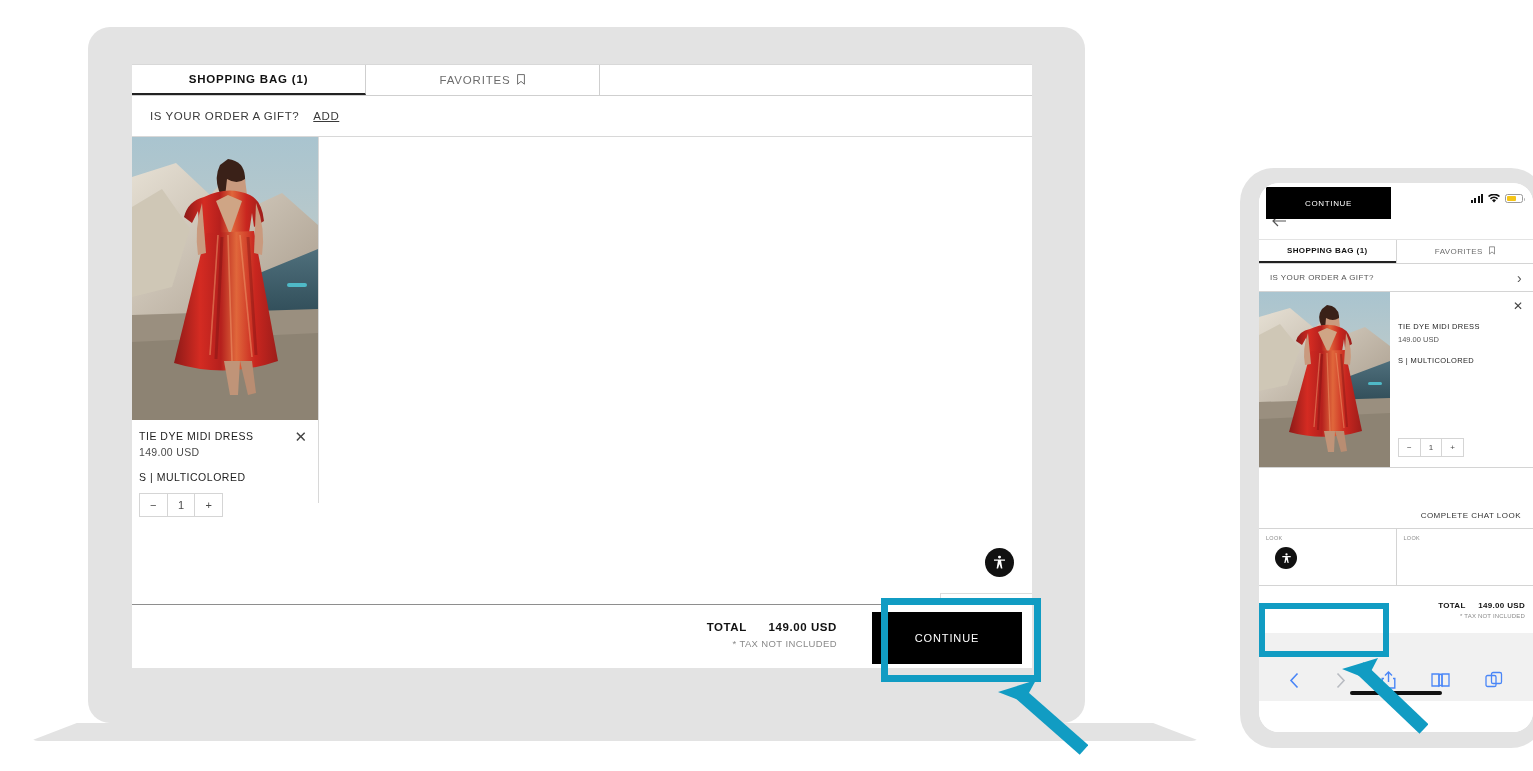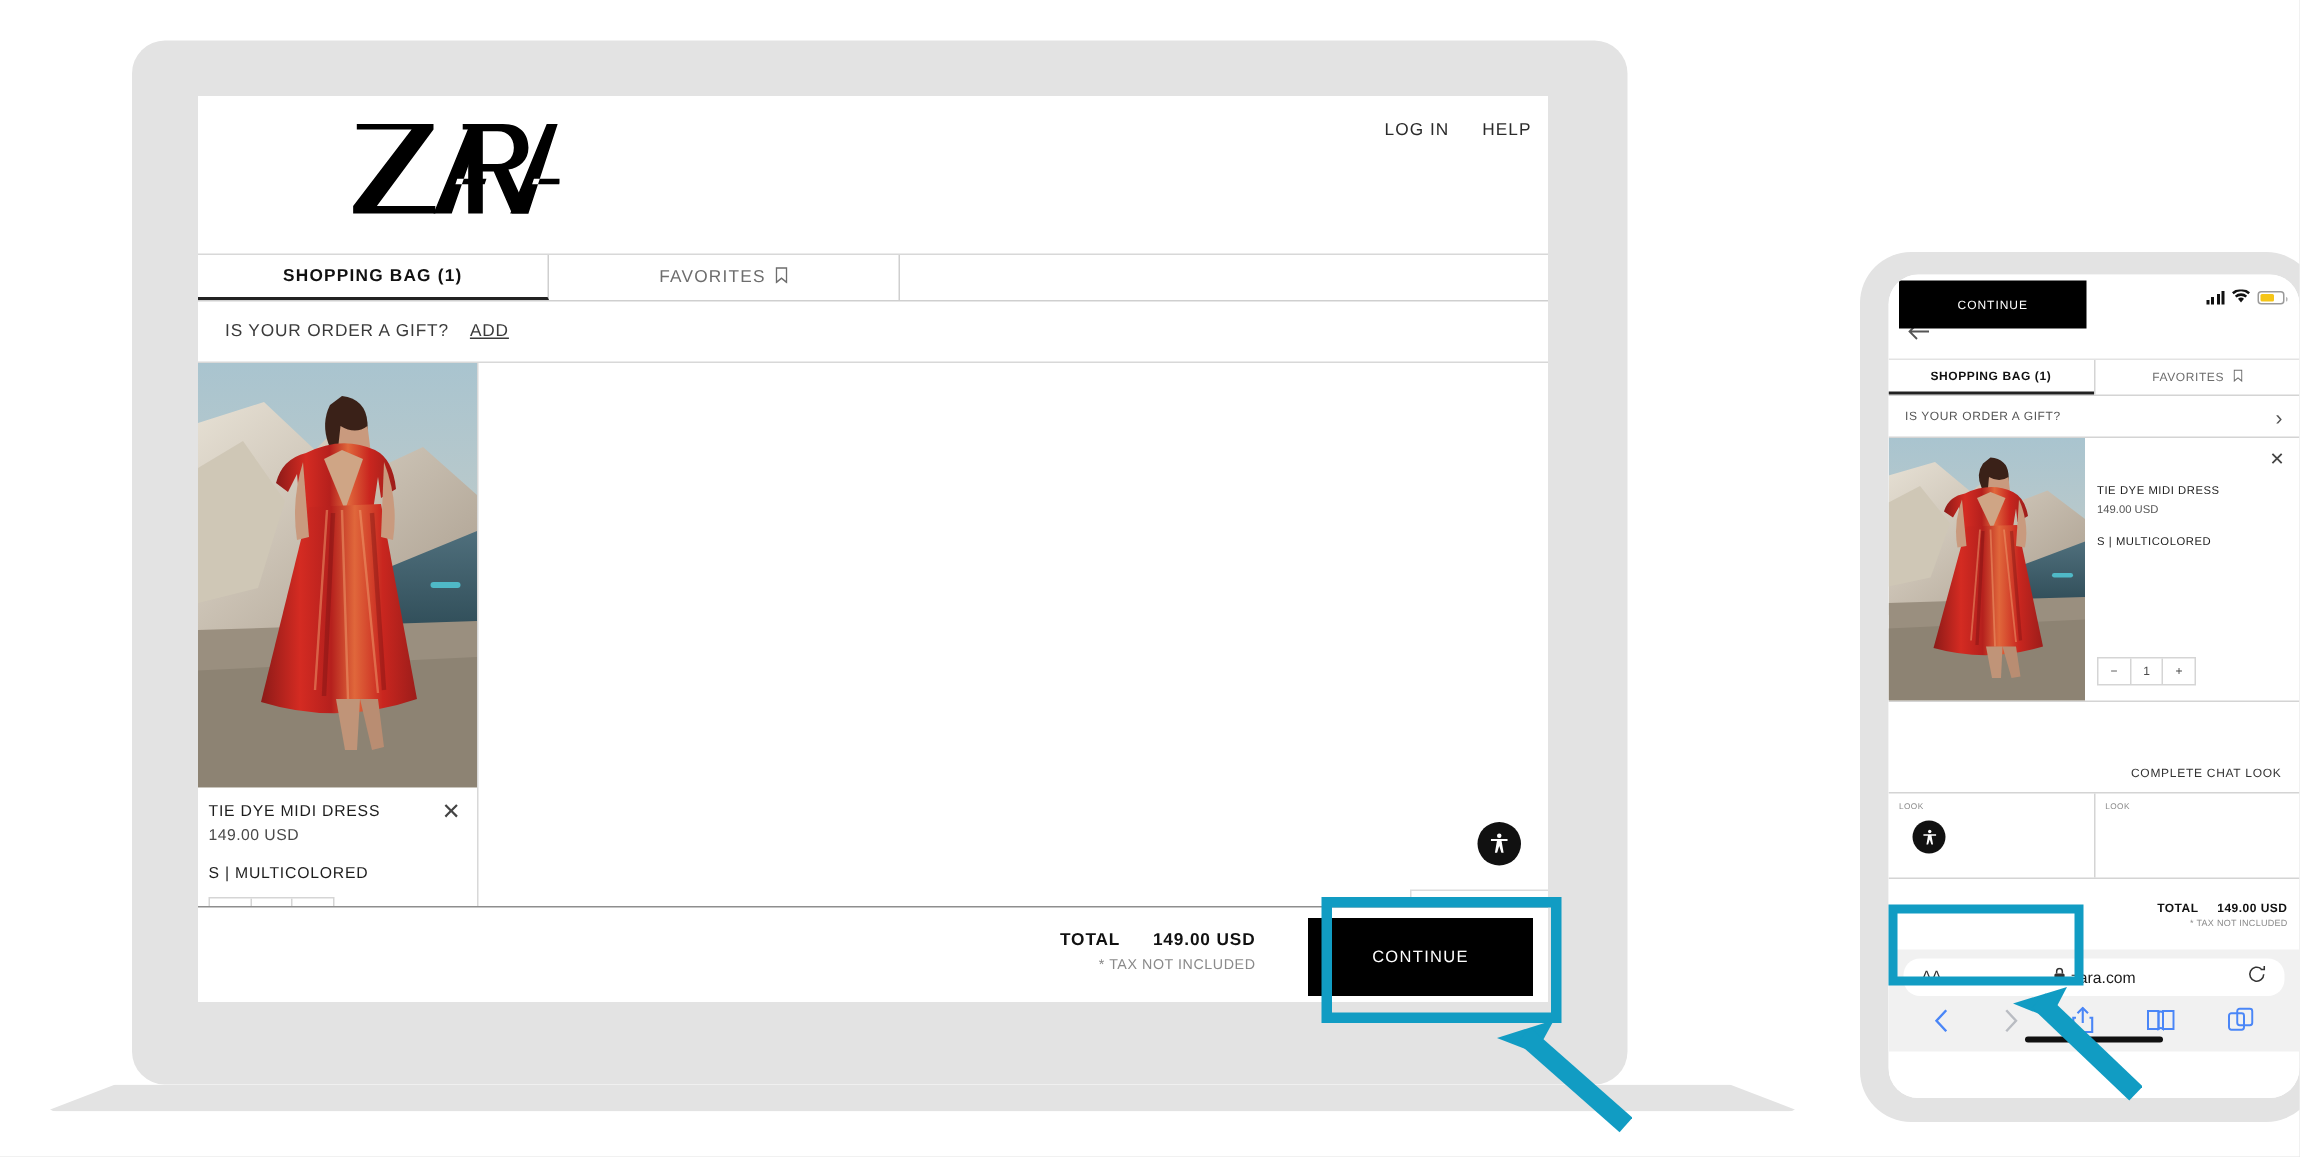--- a/index.html
+++ b/index.html
@@ -179,36 +179,20 @@
 <body>
 
 <div class="stage">
 
   <div class="laptop-base"></div>
   <div class="laptop-body"></div>
 
   <div class="laptop-screen">
     <div class="bpage">
 
-      <div class="bhead">
-        <div class="btoplinks">
-          <span>LOG IN</span>
-          <span>HELP</span>
-        </div>
-        <div class="zara-logo">
-          <svg viewBox="0 0 230 118" xmlns="http://www.w3.org/2000/svg">
-            <g fill="#000">
-              <path d="M8 14 L92 14 L92 20 L30 104 L94 104 L94 112 L4 112 L4 104 L68 20 L8 20 Z"></path>
-              <path d="M92 112 L112 112 L146 14 L132 14 Z M118 74 L150 74 L148 80 L116 80 Z"></path>
-              <path d="M124 14 L168 14 C188 14 196 26 196 40 C196 54 186 62 174 64 L196 112 L178 112 L158 66 L146 66 L146 112 L130 112 L130 20 L124 20 Z M146 22 L146 58 L162 58 C174 58 180 50 180 40 C180 30 174 22 162 22 Z"></path>
-              <path d="M176 112 L196 112 L228 14 L216 14 Z M202 74 L232 74 L230 80 L200 80 Z"></path>
-            </g>
-          </svg>
-        </div>
-      </div>
 
       <div class="btabs">
         <div class="btab w1">
           <span>SHOPPING BAG (1)</span>
         </div>
         <div class="btab w2">
           <span>FAVORITES</span>
           <span class="bmark">
             <svg width="8" height="11" viewBox="0 0 8 11">
                 <path d="M0.6 0.6 h6.8 v9.6 l-3.4 -2.8 l-3.4 2.8 z" fill="none" stroke="#6d6d6d" stroke-width="1"></path>
@@ -469,38 +453,20 @@
         <div class="ptotals">
           <div class="ptotal-row">
             <span class="lab">TOTAL</span>
             <span>149.00 USD</span>
           </div>
           <div class="ptax">* TAX NOT INCLUDED</div>
         </div>
       </div>
 
       <div class="psafari">
-        <div class="purlbar">
-          <span class="paa">AA</span>
-          <span class="purl">
-            <span>
-              <svg width="8" height="10" viewBox="0 0 8 10" fill="#333">
-                <path d="M1.6 4 V2.6 a2.4 2.4 0 0 1 4.8 0 V4 h-1 V2.6 a1.4 1.4 0 0 0 -2.8 0 V4 z"></path>
-                <rect x="0.6" y="4" width="6.8" height="5.4" rx="1"></rect>
-              </svg>
-            </span>
-            <span>zara.com</span>
-          </span>
-          <span>
-            <svg width="13" height="13" viewBox="0 0 14 14" fill="none" stroke="#333" stroke-width="1.1">
-              <path d="M12 7 a5 5 0 1 1 -1.8 -3.9"></path>
-                <path d="M12.4 1 L12.4 3.6 L9.8 3.6"></path>
-            </svg>
-          </span>
-        </div>
         <div class="ptools">
           <span>
             <svg width="11" height="17" viewBox="0 0 11 17" fill="none" stroke="#4a86f7" stroke-width="1.6">
                 <path d="M8.5 1.5 L2 8.5 L8.5 15.5"></path>
               </svg>
           </span>
           <span>
             <svg width="11" height="17" viewBox="0 0 11 17" fill="none" stroke="#b9bcc2" stroke-width="1.6">
                 <path d="M2.5 1.5 L9 8.5 L2.5 15.5"></path>
               </svg>

